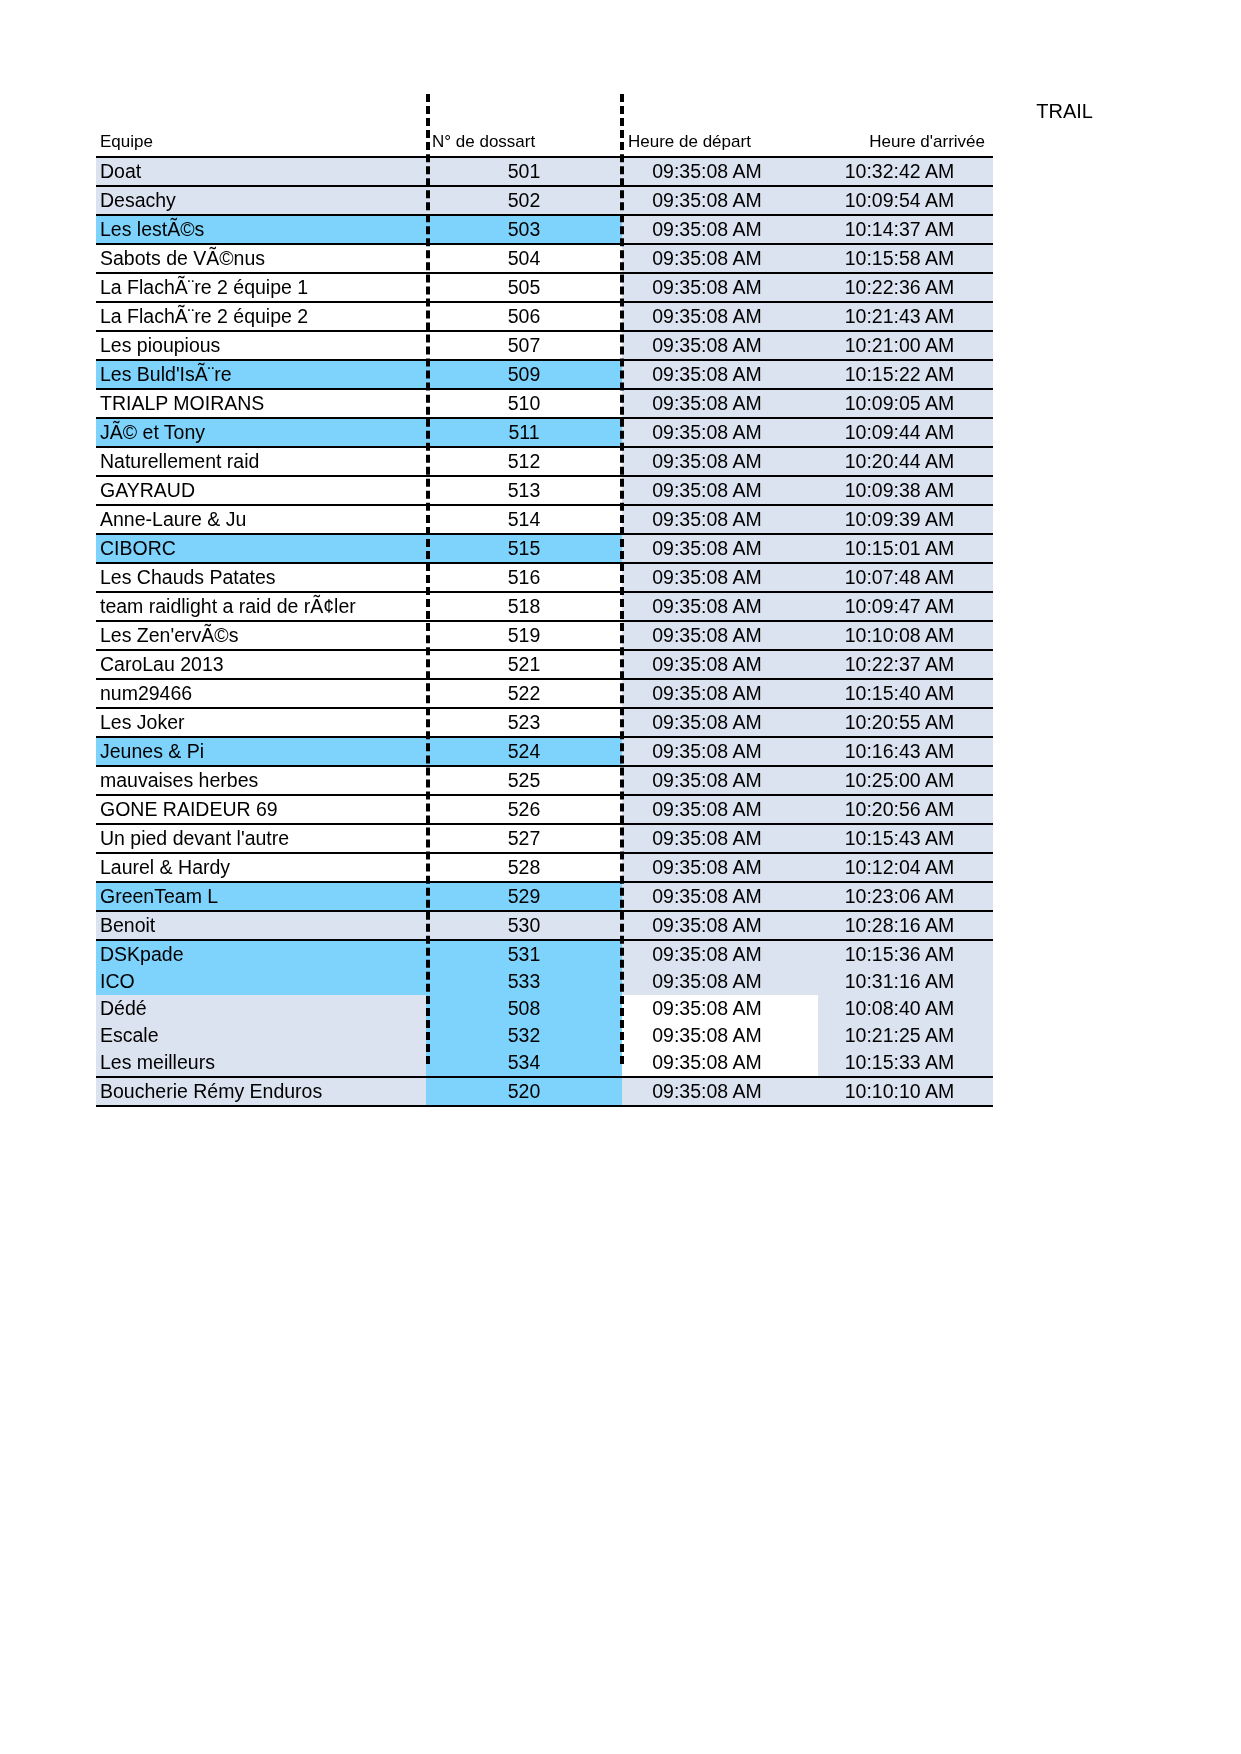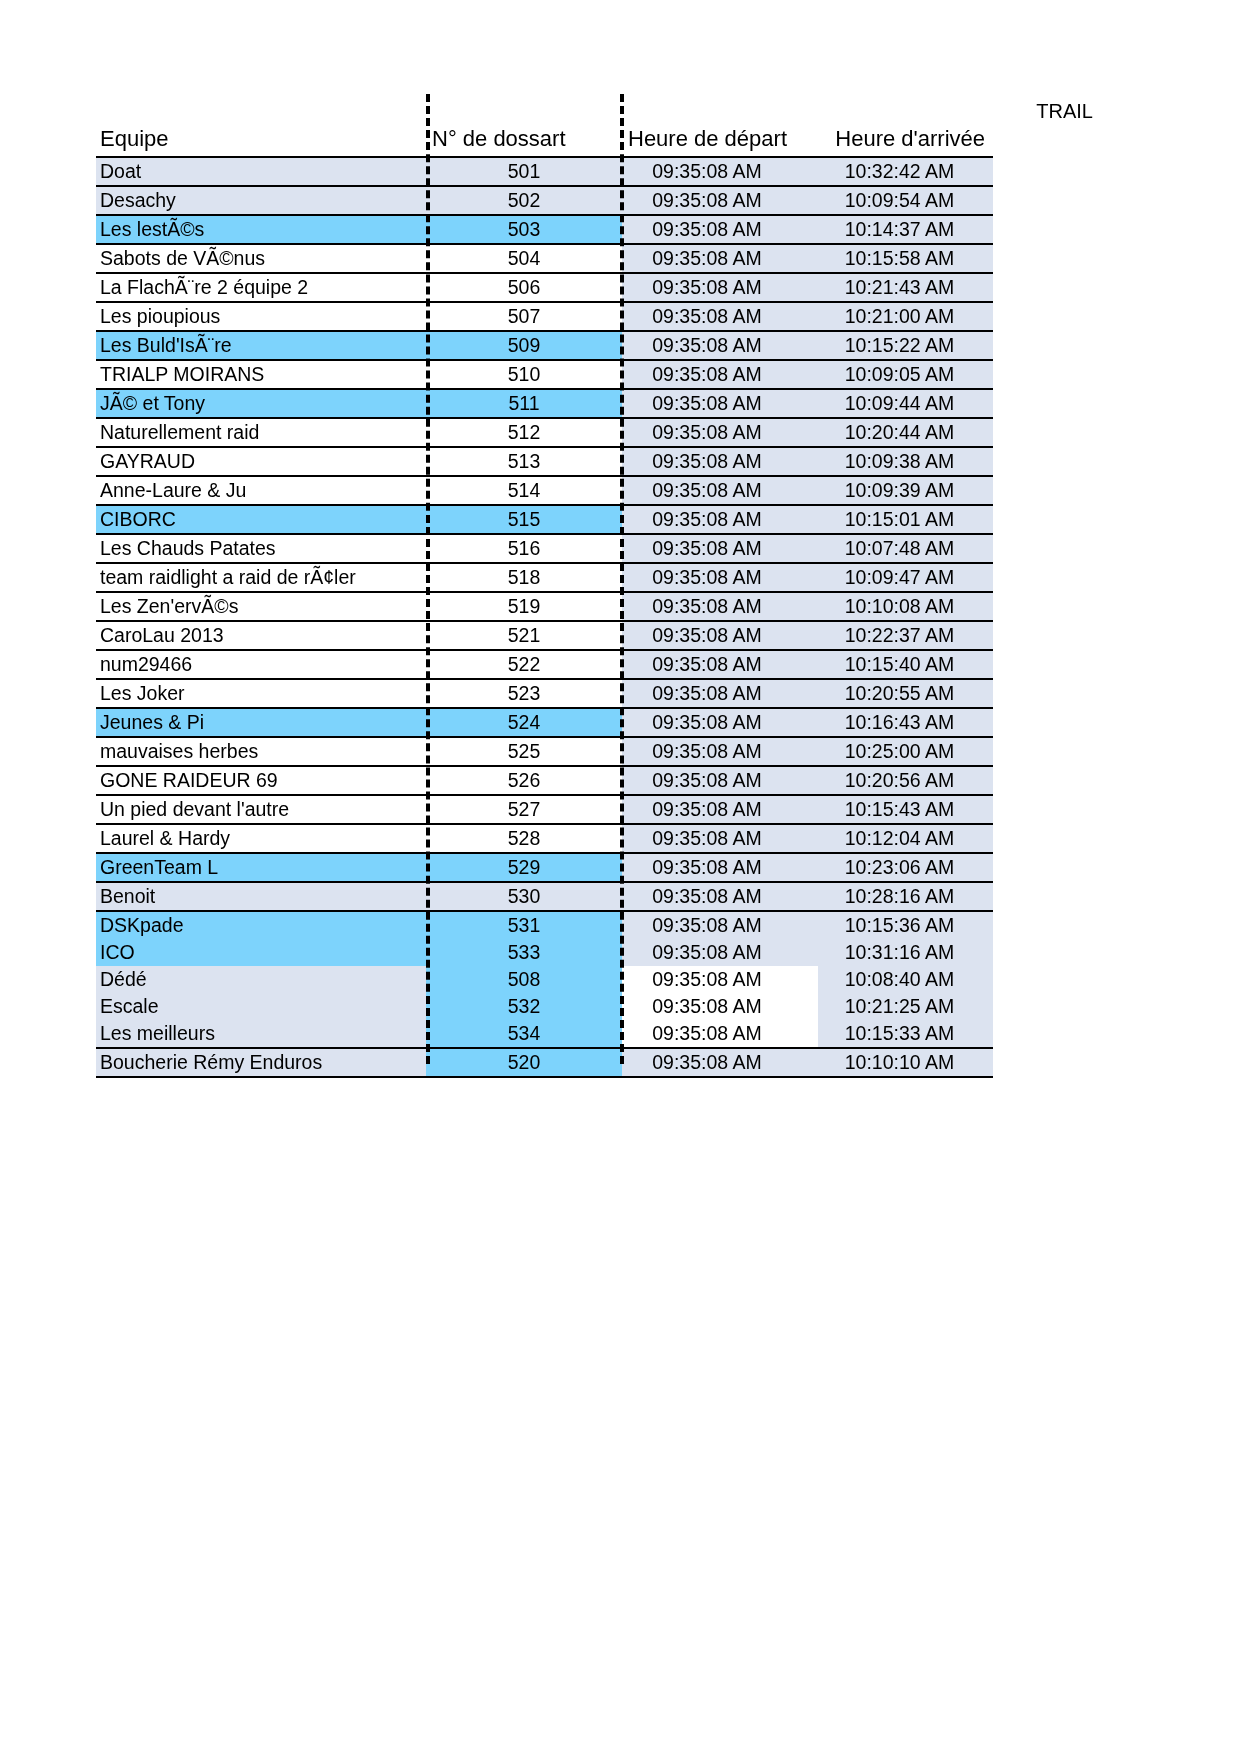--- a/index.html
+++ b/index.html
@@ -22,21 +22,21 @@
     table-layout:fixed;
     font-size:19.5px;
   }
   col.c-team{width:330px;}
   col.c-bib{width:196px;}
   col.c-start{width:196px;}
   col.c-finish{width:175px;}
 
   thead th{
     font-weight:normal;
-    font-size:22px;
+    font-size:17px;
     padding:0 4px 4px 4px;
     height:26px;
     vertical-align:bottom;
     background:#ffffff;
     border:0;
   }
   th.h-team{text-align:left;padding-left:4px;}
   th.h-bib{text-align:left;padding-left:6px;}
   th.h-start{text-align:left;padding-left:6px;margin-top:16px;}
   th.h-finish{text-align:right;padding-right:8px;}
@@ -116,20 +116,26 @@
           <td class="start f-blue">09:35:08 AM</td>
           <td class="finish f-blue">10:14:37 AM</td>
         </tr>
         <tr>
           <td class="team f-white">Sabots de VÃ©nus</td>
           <td class="bib f-white">504</td>
           <td class="start f-blue">09:35:08 AM</td>
           <td class="finish f-blue">10:15:58 AM</td>
         </tr>
         <tr>
+          <td class="team f-white">La FlachÃ¨re 2 équipe 1</td>
+          <td class="bib f-white">505</td>
+          <td class="start f-blue">09:35:08 AM</td>
+          <td class="finish f-blue">10:22:36 AM</td>
+        </tr>
+        <tr>
           <td class="team f-white">La FlachÃ¨re 2 équipe 2</td>
           <td class="bib f-white">506</td>
           <td class="start f-blue">09:35:08 AM</td>
           <td class="finish f-blue">10:21:43 AM</td>
         </tr>
         <tr>
           <td class="team f-white">Les pioupious</td>
           <td class="bib f-white">507</td>
           <td class="start f-blue">09:35:08 AM</td>
           <td class="finish f-blue">10:21:00 AM</td>

